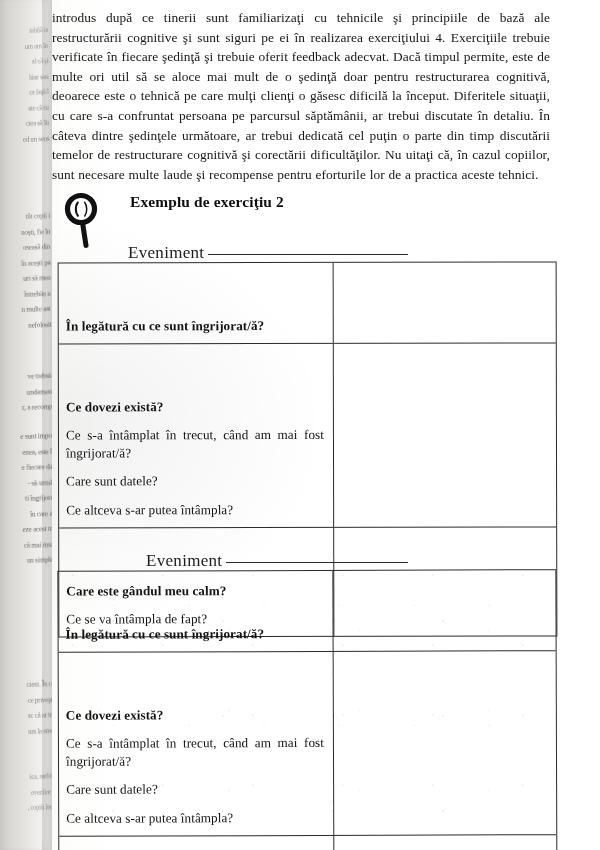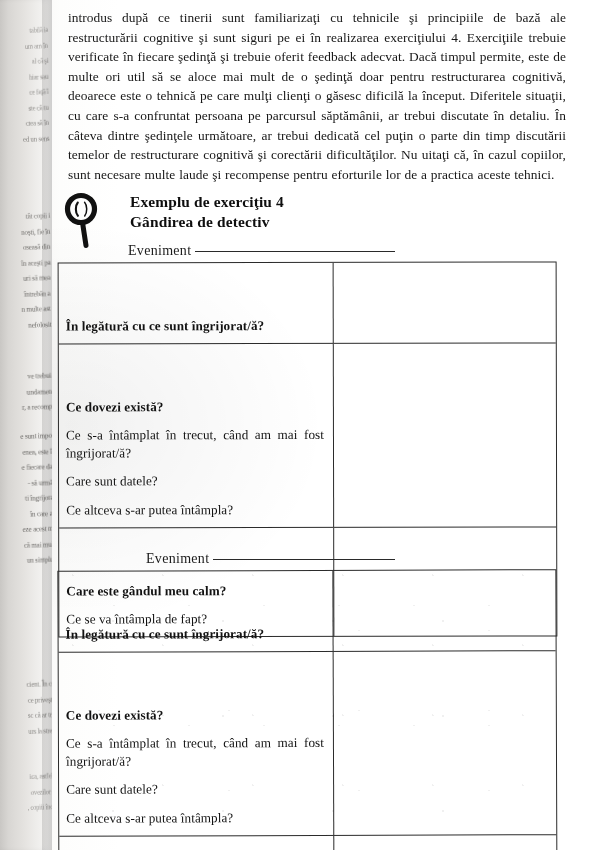--- a/index.html
+++ b/index.html
@@ -63,21 +63,21 @@
     font-size: 7.5px;
     line-height: 1;
     color: #3b3936;
     transform-origin: right center;
     letter-spacing: -0.2px;
   }
 
   
   .body-copy {
     position: absolute;
-    left: 68px;
+    left: 52px;
     top: 8px;
     width: 498px;
     font-size: 13.4px;
     line-height: 19.6px;
     text-align: justify;
     color: #171717;
     letter-spacing: 0.05px;
     word-spacing: 0.4px;
   }
 
@@ -107,21 +107,21 @@
     font-size: 15.4px;
     line-height: 20px;
     color: #0e0e0e;
     letter-spacing: 0.15px;
   }
 
   
   .eveniment-row {
     position: absolute;
     height: 20px;
-    font-size: 14px;
+    font-size: 17px;
     color: #1b1b1b;
     white-space: nowrap;
     text-align: center;
   }
   .eveniment-label { letter-spacing: 0.3px; }
   .eveniment-rule {
     display: inline-block;
     border-bottom: 1.3px solid #2a2a2a;
     vertical-align: 3px;
     margin-left: 4px;
@@ -234,22 +234,21 @@
       <svg viewBox="0 0 38 58" width="38" height="58" aria-hidden="true">
         <g>
           <circle cx="17" cy="17" r="13.5" fill="none" stroke="#111111" stroke-width="5.2"></circle>
           <path d="M13.8 10.5 C 11.2 13.6, 11.2 20.8, 13.9 23.8" fill="none" stroke="#111111" stroke-width="2.1" stroke-linecap="round"></path>
           <path d="M20.6 10.2 C 23.4 13.4, 23.4 20.8, 20.7 24.0" fill="none" stroke="#111111" stroke-width="1.5" stroke-linecap="round"></path>
           <path d="M18.5 30.5 L 22.0 53.5" fill="none" stroke="#111111" stroke-width="5.0" stroke-linecap="round"></path>
         </g>
       </svg>
     </div>
     <div class="heading-text">
-      <div class="heading-line">Exemplu de exerciţiu 4</div>
-      <div class="heading-line">Gândirea de detectiv</div>
+      <div class="heading-line">Exemplu de exerciţiu 2</div>
     </div>
   </div>
 
   <div class="eveniment-row" style="left:128px; top:243px;">
     <span class="eveniment-label">Eveniment</span><span class="eveniment-rule" style="width:200px;"></span>
   </div>
 
   <div class="sheet" id="sheet-1" style="top:262px;">
       <div class="row">
         <div class="cell-q">

